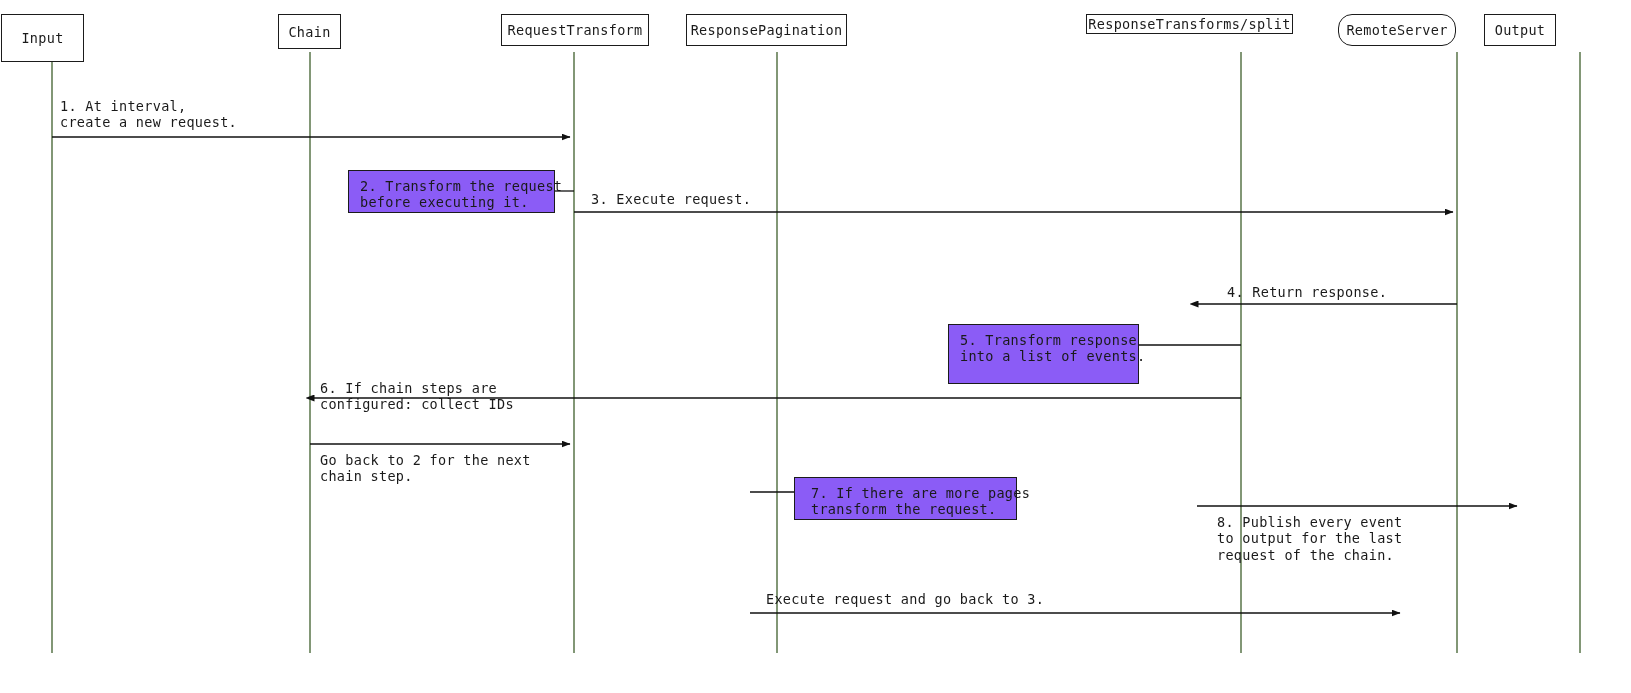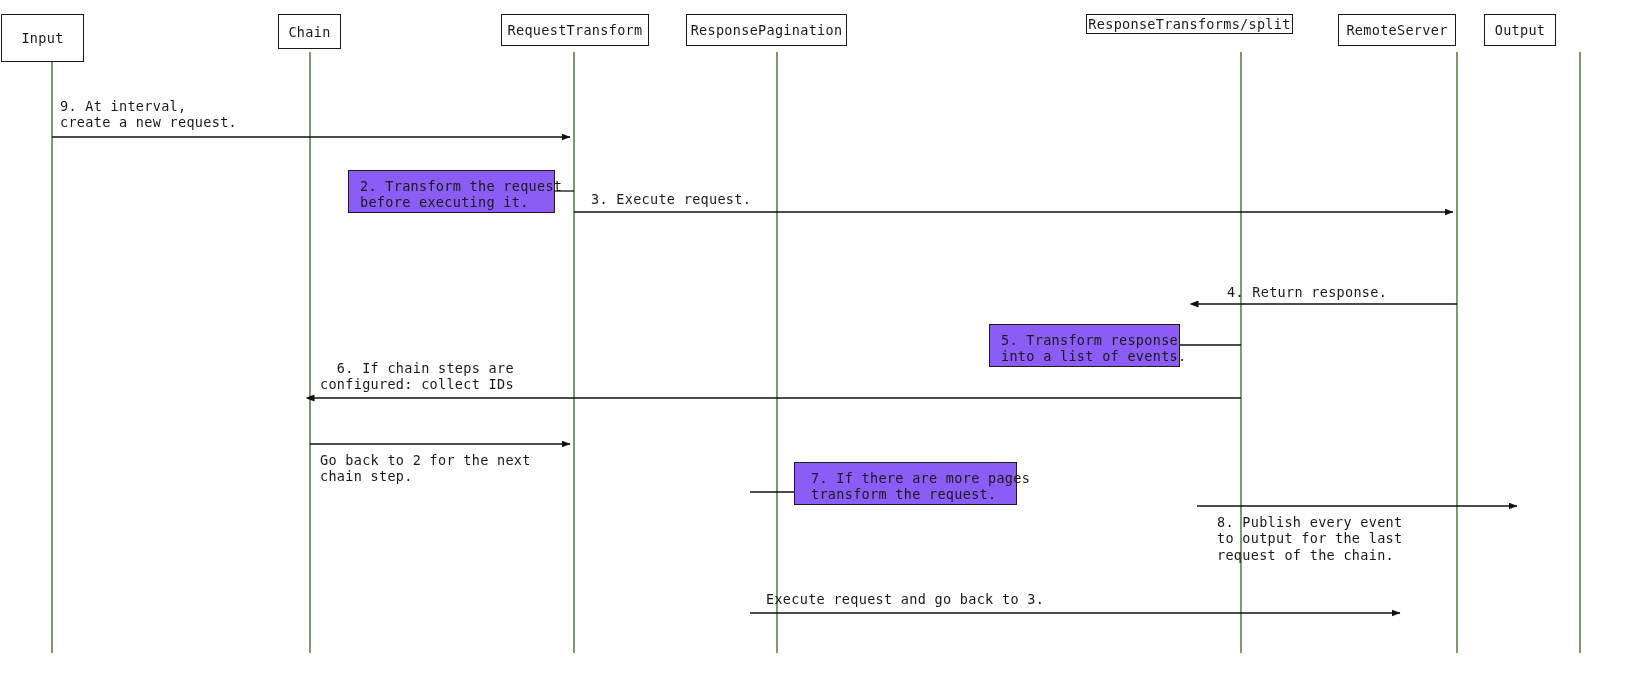--- a/index.html
+++ b/index.html
@@ -107,41 +107,41 @@
       </div>
       <div class="actor-box" style="left: 501px; top: 14px; width: 148px; height: 32px;">
         <span>RequestTransform</span>
       </div>
       <div class="actor-box" style="left: 686px; top: 14px; width: 161px; height: 32px;">
         <span>ResponsePagination</span>
       </div>
       <div class="actor-box" style="left: 1086px; top: 14px; width: 207px; height: 20px;">
         <span>ResponseTransforms/split</span>
       </div>
-      <div class="actor-box" style="left: 1338px; top: 14px; width: 118px; height: 32px;">
+      <div class="actor-box" style="left: 1338px; top: 14px; width: 118px; height: 32px; border-radius: 14px;">
         <span>RemoteServer</span>
       </div>
       <div class="actor-box" style="left: 1484px; top: 14px; width: 72px; height: 32px; text-align: right;">
         <span>Output</span>
       </div>
     </div>
   <div id="note-boxes">
       <div class="note-box" style="left: 348px; top: 170px; width: 207px; height: 43px;"><span>2. Transform the request
 before executing it.</span></div>
-      <div class="note-box" style="left: 948px; top: 324px; width: 191px; height: 43px; margin-left: 41px;"><span>5. Transform response
+      <div class="note-box" style="left: 948px; top: 324px; width: 191px; height: 60px;"><span>5. Transform response
 into a list of events.</span></div>
-      <div class="note-box" style="left: 794px; top: 462px; width: 223px; height: 43px; padding-left: 16px;"><span>7. If there are more pages
+      <div class="note-box" style="left: 794px; top: 477px; width: 223px; height: 43px; padding-left: 16px;"><span>7. If there are more pages
 transform the request.</span></div>
     </div>
   <div id="message-labels">
-      <div class="msg-label" style="left: 60px; top: 98px;">9. At interval,
+      <div class="msg-label" style="left: 60px; top: 98px;">1. At interval,
 create a new request.</div>
       <div class="msg-label" style="left: 591px; top: 191px;">3. Execute request.</div>
       <div class="msg-label" style="left: 1227px; top: 284px;">4. Return response.</div>
-      <div class="msg-label" style="left: 320px; top: 360px; text-align: right;">6. If chain steps are
+      <div class="msg-label" style="left: 320px; top: 380px;">6. If chain steps are
 configured: collect IDs</div>
       <div class="msg-label" style="left: 320px; top: 452px;">Go back to 2 for the next
 chain step.</div>
       <div class="msg-label" style="left: 1205px; top: 514px; margin-left: 12px;">8. Publish every event
 to output for the last
 request of the chain.</div>
       <div class="msg-label" style="left: 766px; top: 591px;">Execute request and go back to 3.</div>
     </div>
 
 </div>

